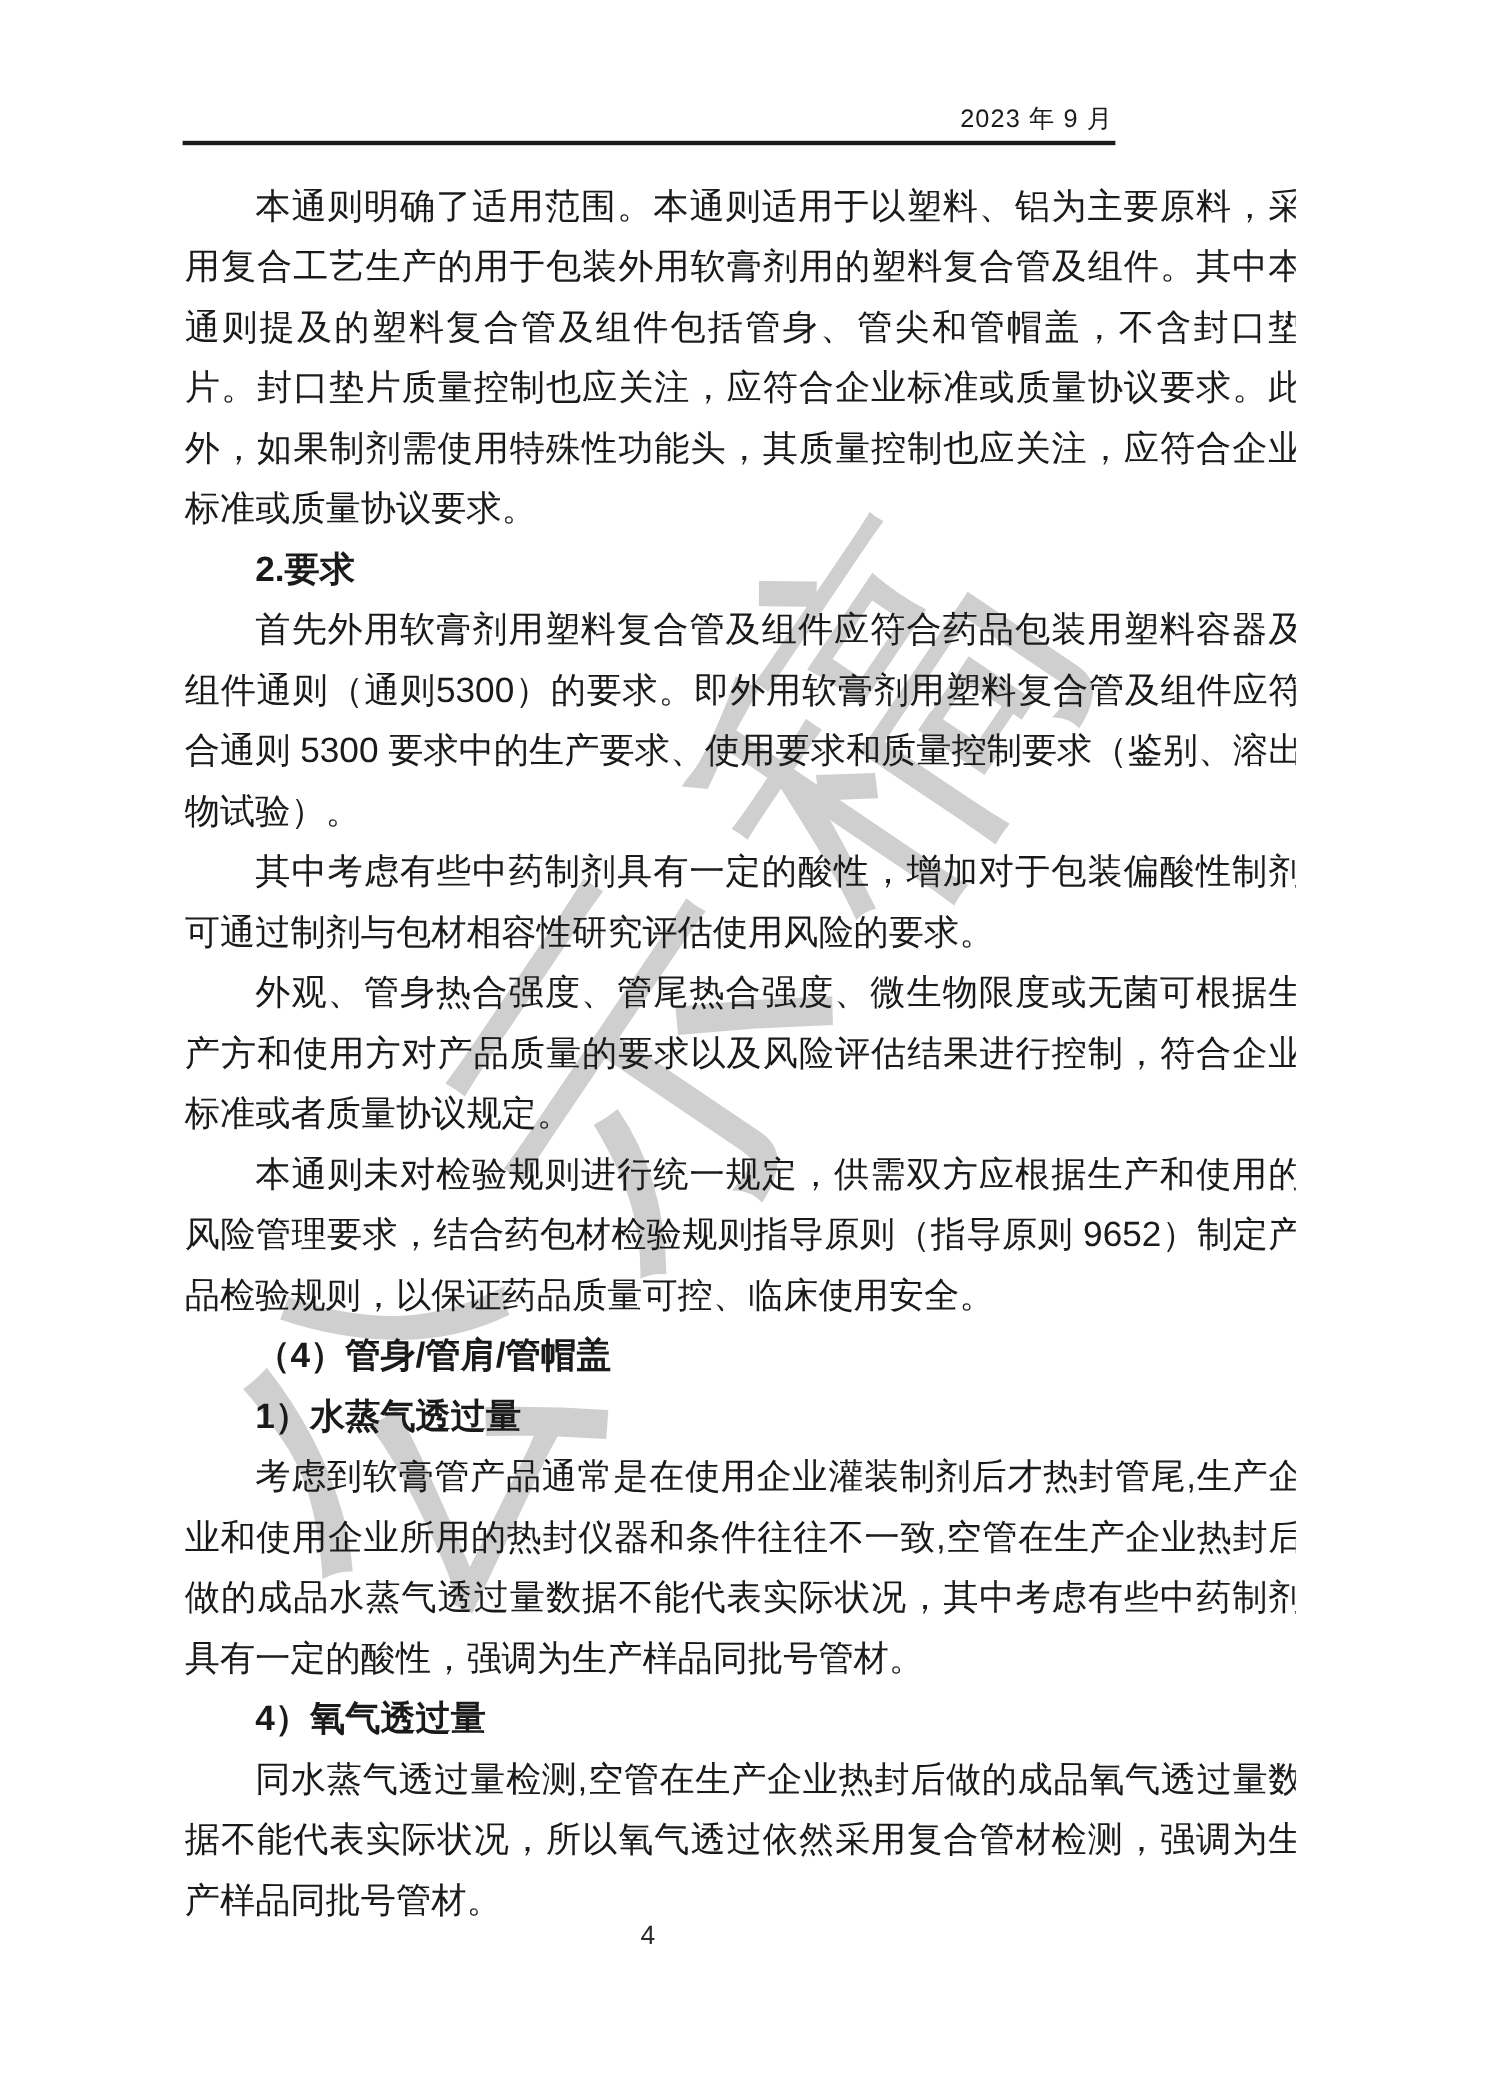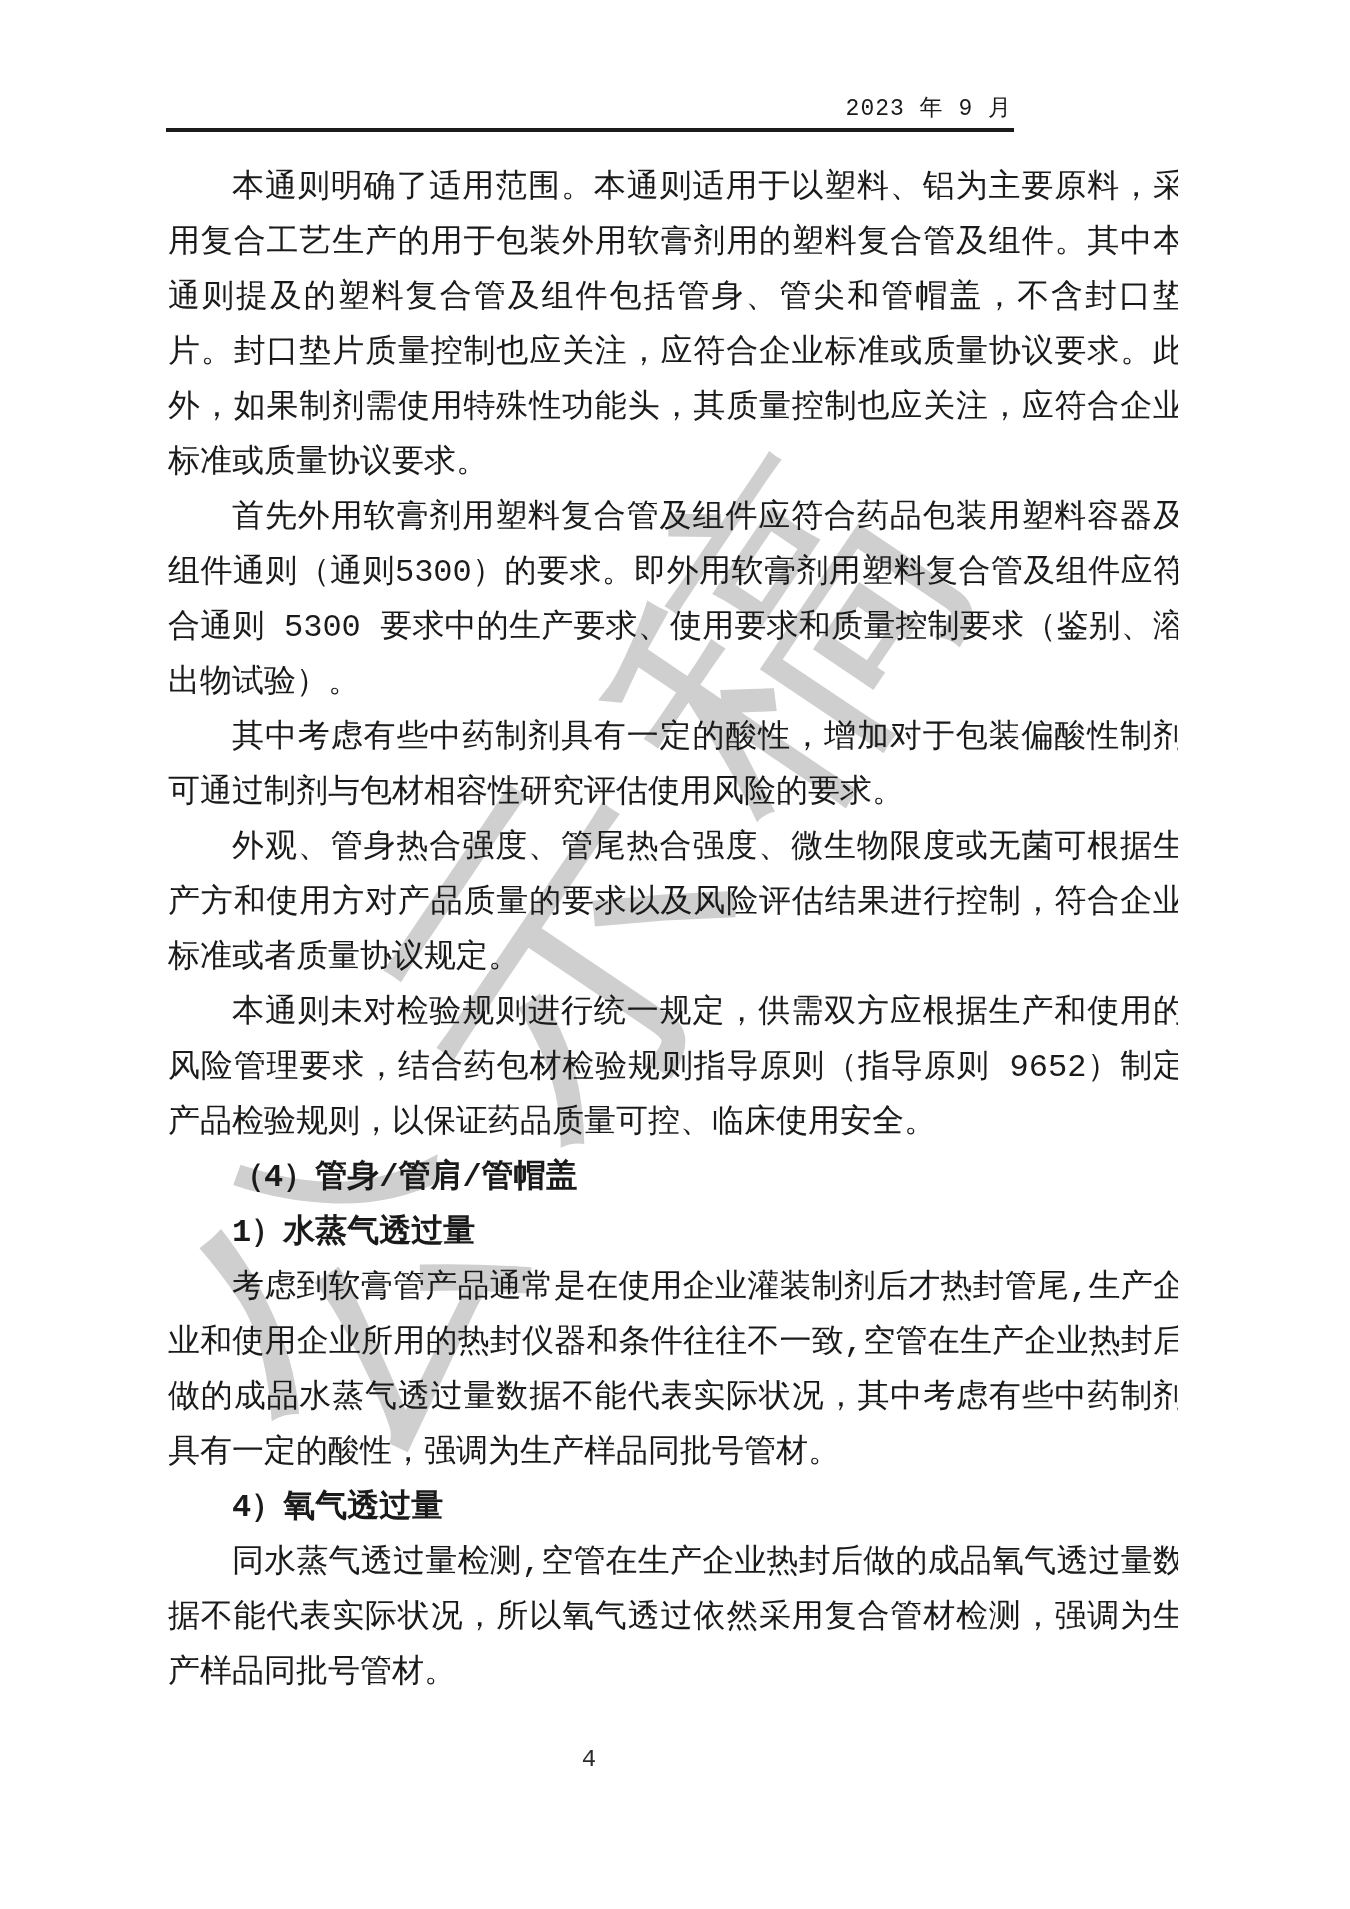--- a/index.html
+++ b/index.html
@@ -2,21 +2,21 @@
 <html><head>
 <meta charset="utf-8">
 <style>
   html, body { margin: 0; padding: 0; background: #ffffff; }
   .page {
     position: relative;
     width: 1178px;
     height: 1909px;
     background: #ffffff;
     overflow: hidden;
-    font-family: Liberation Mono, monospace;
+    font-family: Liberation Sans, sans-serif;
     color: #1a1a1a;
   }
   .header-date {
     position: absolute;
     top: 92px;
     right: 166px;
     font-size: 23px;
     letter-spacing: 1px;
     color: #1a1a1a;
     z-index: 2;
@@ -85,20 +85,21 @@
 <div class="page">
 
   <div class="header-date">2023 年 9 月</div>
 
   <div class="header-rule"></div>
 
   <div class="watermark">公示稿</div>
 
   <div class="content">
     <p class="paragraph">本通则明确了适用范围。本通则适用于以塑料、铝为主要原料，采用复合工艺生产的用于包装外用软膏剂用的塑料复合管及组件。其中本通则提及的塑料复合管及组件包括管身、管尖和管帽盖，不含封口垫片。封口垫片质量控制也应关注，应符合企业标准或质量协议要求。此外，如果制剂需使用特殊性功能头，其质量控制也应关注，应符合企业标准或质量协议要求。</p>
+    <p class="heading">2.要求</p>
     <p class="paragraph">首先外用软膏剂用塑料复合管及组件应符合药品包装用塑料容器及组件通则（通则5300）的要求。即外用软膏剂用塑料复合管及组件应符合通则 5300 要求中的生产要求、使用要求和质量控制要求（鉴别、溶出物试验）。</p>
     <p class="paragraph">其中考虑有些中药制剂具有一定的酸性，增加对于包装偏酸性制剂可通过制剂与包材相容性研究评估使用风险的要求。</p>
     <p class="paragraph">外观、管身热合强度、管尾热合强度、微生物限度或无菌可根据生产方和使用方对产品质量的要求以及风险评估结果进行控制，符合企业标准或者质量协议规定。</p>
     <p class="paragraph">本通则未对检验规则进行统一规定，供需双方应根据生产和使用的风险管理要求，结合药包材检验规则指导原则（指导原则 9652）制定产品检验规则，以保证药品质量可控、临床使用安全。</p>
     <p class="heading">（4）管身/管肩/管帽盖</p>
     <p class="heading">1）水蒸气透过量</p>
     <p class="paragraph">考虑到软膏管产品通常是在使用企业灌装制剂后才热封管尾,生产企业和使用企业所用的热封仪器和条件往往不一致,空管在生产企业热封后做的成品水蒸气透过量数据不能代表实际状况，其中考虑有些中药制剂具有一定的酸性，强调为生产样品同批号管材。</p>
     <p class="heading">4）氧气透过量</p>
     <p class="paragraph">同水蒸气透过量检测,空管在生产企业热封后做的成品氧气透过量数据不能代表实际状况，所以氧气透过依然采用复合管材检测，强调为生产样品同批号管材。</p>
   </div>

